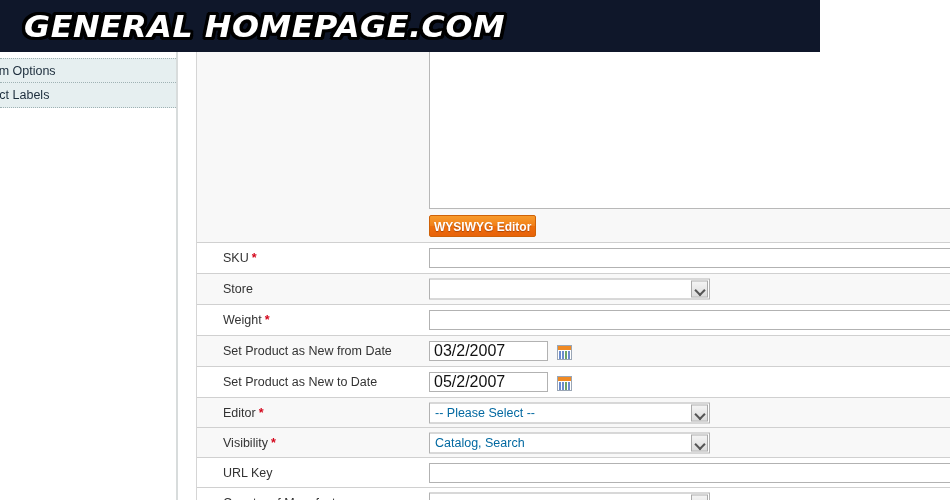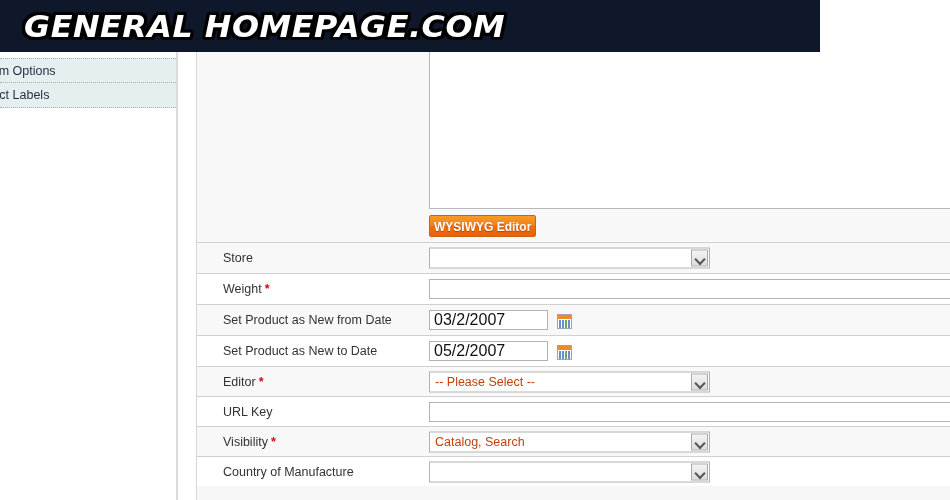--- a/index.html
+++ b/index.html
@@ -157,21 +157,21 @@
     box-sizing: border-box;
     vertical-align: middle;
   }
   .sel.w-std { width: 281px; }
   .sel-text {
     position: absolute;
     left: 5px;
     top: 0;
     line-height: 19px;
     font-size: 12.5px;
-    color: #c2410c;
+    color: #0369a1;
     white-space: nowrap;
   }
   .sel-btn {
     position: absolute;
     right: 1px;
     top: 1px;
     width: 17px;
     height: 17px;
     background: linear-gradient(#f4f4f4, #dcdcdc);
     border: 1px solid #a9a9a9;
@@ -270,20 +270,28 @@
   </div>
 </div>
 
 <div id="form-panel">
 
   <div class="form-row no-line" style="height:190px;">
     <div id="editor-area"></div>
     <div id="wysiwyg-button">WYSIWYG Editor</div>
   </div>
 
+  <div class="form-row alt" style="height:31px;">
+    <div class="row-label">
+      <span>SKU</span><span class="req">*</span>
+    </div>
+    <div class="ctrl-wrap">
+      <input class="txt wide" type="text" value="" style="">
+    </div>
+  </div>
 
   <div class="form-row" style="height:31px;">
     <div class="row-label">
       <span>Store</span>
     </div>
     <div class="ctrl-wrap">
       <div class="sel w-std">
         <span class="sel-text"></span>
         <span class="sel-btn"></span>
       </div>
@@ -330,41 +338,41 @@
       <span>Editor</span><span class="req">*</span>
     </div>
     <div class="ctrl-wrap">
       <div class="sel w-std">
         <span class="sel-text">-- Please Select --</span>
         <span class="sel-btn"></span>
       </div>
     </div>
   </div>
 
-  <div class="form-row alt" style="height:30px;">
-    <div class="row-label">
-      <span>URL Key</span>
-    </div>
-    <div class="ctrl-wrap">
-      <input class="txt wide" type="text" value="" style="">
-    </div>
-  </div>
-
   <div class="form-row" style="height:30px;">
     <div class="row-label">
       <span>Visibility</span><span class="req">*</span>
     </div>
     <div class="ctrl-wrap">
       <div class="sel w-std">
         <span class="sel-text">Catalog, Search</span>
         <span class="sel-btn"></span>
       </div>
     </div>
   </div>
 
+  <div class="form-row alt" style="height:30px;">
+    <div class="row-label">
+      <span>URL Key</span>
+    </div>
+    <div class="ctrl-wrap">
+      <input class="txt wide" type="text" value="" style="">
+    </div>
+  </div>
+
   <div class="form-row alt clip-bottom" style="height:30px;">
     <div class="row-label">
       <span>Country of Manufacture</span>
     </div>
     <div class="ctrl-wrap">
       <div class="sel w-std">
         <span class="sel-text"></span>
         <span class="sel-btn"></span>
       </div>
     </div>

